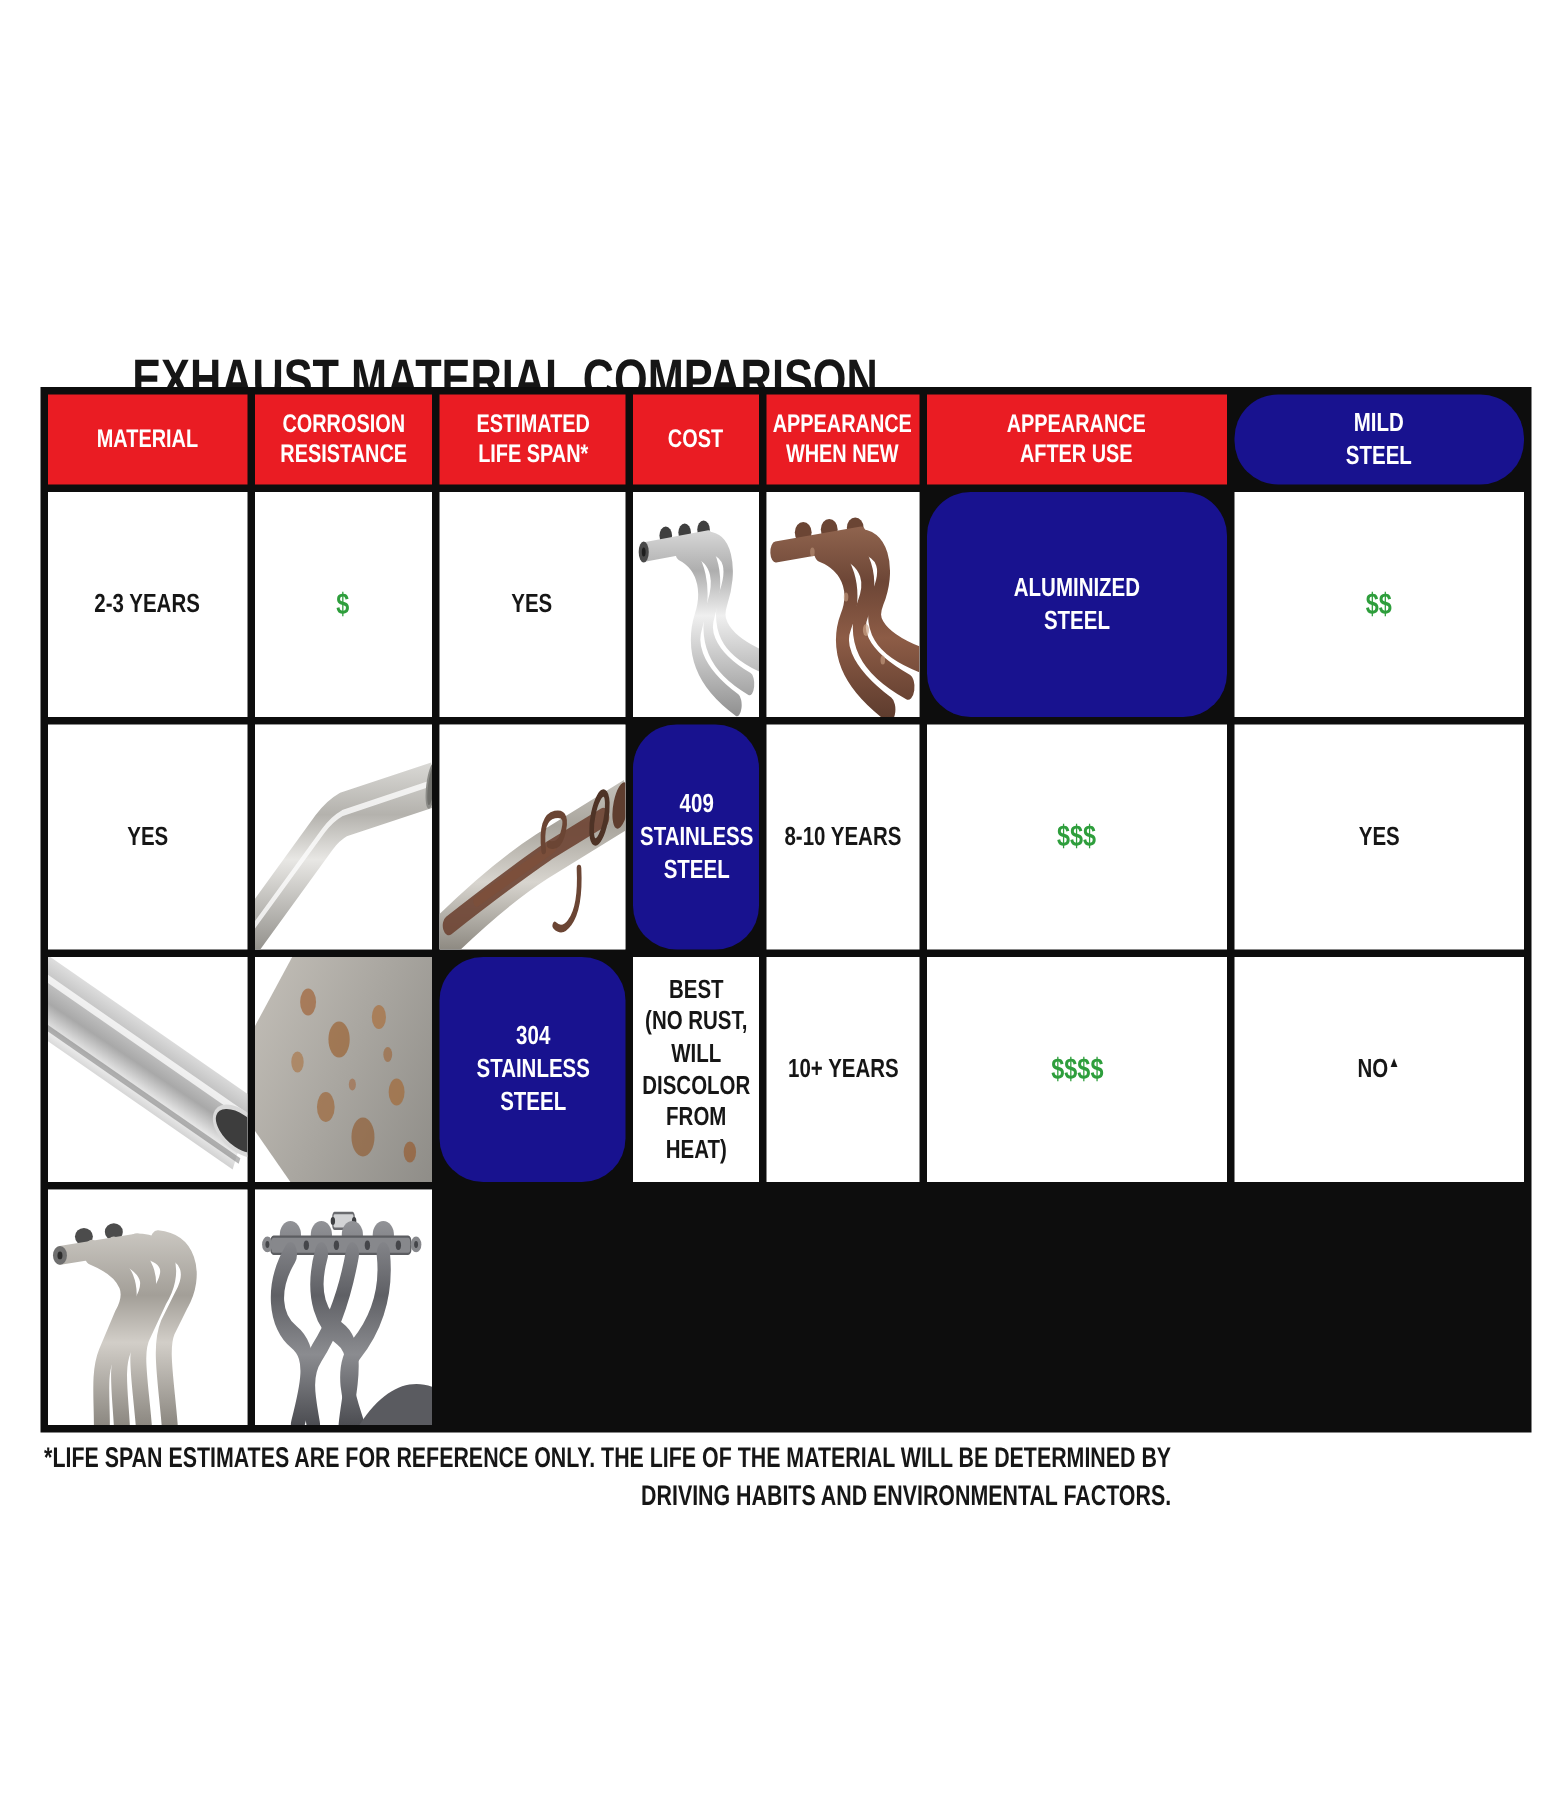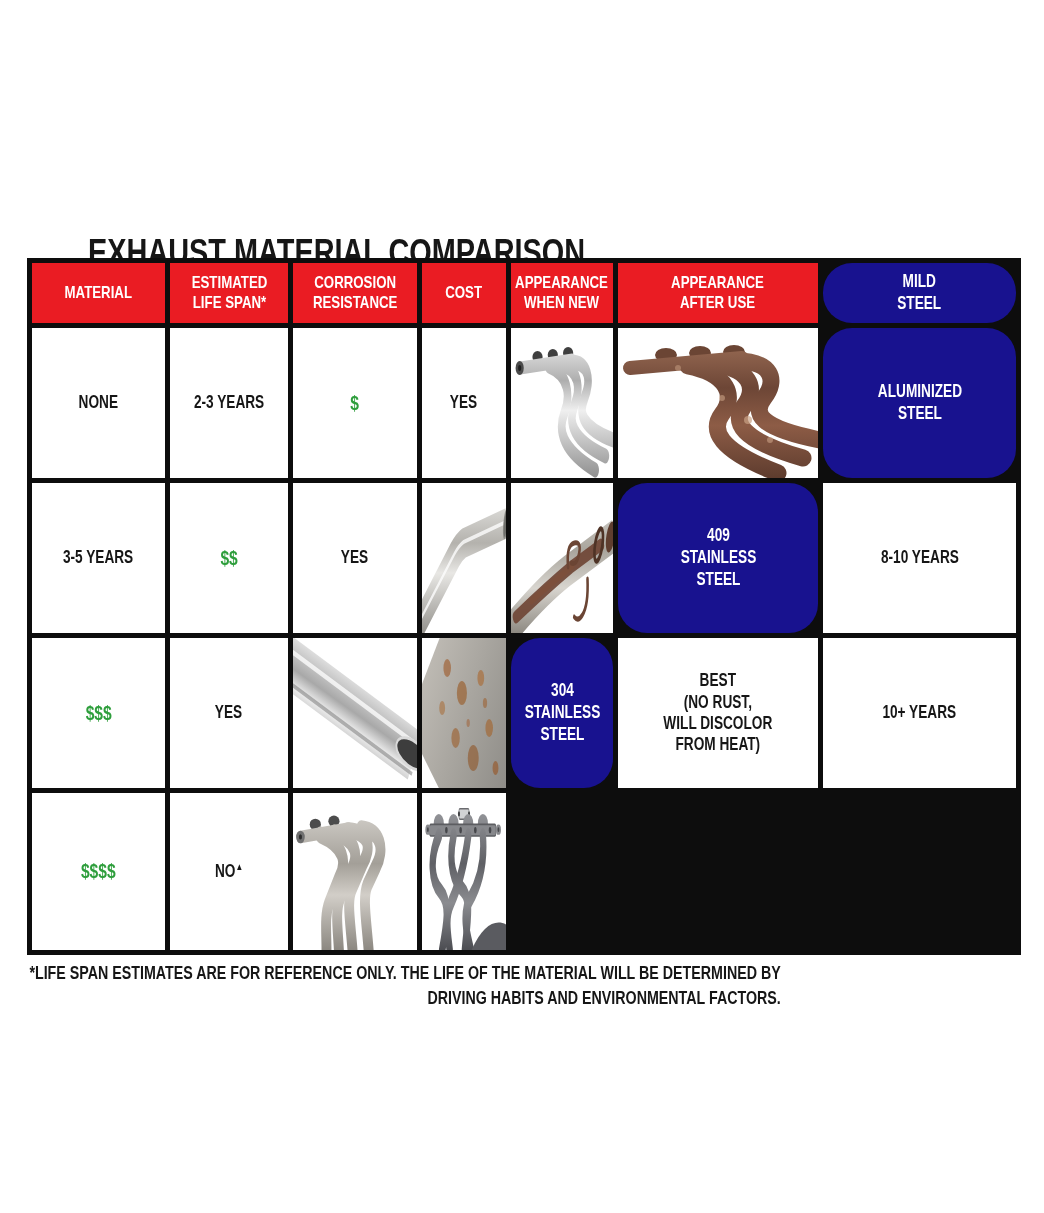--- a/index.html
+++ b/index.html
@@ -53,45 +53,42 @@
 <div class="page">
 
   <h1 class="title"><span class="cond">EXHAUST MATERIAL COMPARISON</span></h1>
 
   <div class="comparison-table">
 
     <div class="cell header-cell">
         <span class="cond">MATERIAL</span>
       </div>
     <div class="cell header-cell">
+        <span class="cond">CORROSION
+RESISTANCE</span>
+      </div>
+    <div class="cell header-cell">
         <span class="cond">ESTIMATED
 LIFE SPAN*</span>
-      </div>
-    <div class="cell header-cell">
-        <span class="cond">CORROSION
-RESISTANCE</span>
       </div>
     <div class="cell header-cell">
         <span class="cond">COST</span>
       </div>
     <div class="cell header-cell">
         <span class="cond">APPEARANCE
 WHEN NEW</span>
       </div>
     <div class="cell header-cell">
         <span class="cond">APPEARANCE
 AFTER USE</span>
       </div>
 
     <div class="cell material-cell">
         <span class="cond">MILD
 STEEL</span>
-      </div>
-    <div class="cell text-cell">
-        <span class="cond">NONE</span>
       </div>
     <div class="cell text-cell">
         <span class="cond">2-3 YEARS</span>
       </div>
     <div class="cell text-cell cost-cell">
         <span class="cond">$</span>
       </div>
     <div class="cell text-cell">
         <span class="cond"><span>YES</span><span class="magnet-sup"></span></span>
       </div>
@@ -138,23 +135,20 @@
         <circle cx="130" cy="92" r="4" fill="#caa286" opacity="0.7"></circle>
         <circle cx="152" cy="112" r="3" fill="#caa286" opacity="0.6"></circle>
         <circle cx="104" cy="70" r="3" fill="#caa286" opacity="0.6"></circle>
         <circle cx="60" cy="40" r="3" fill="#caa286" opacity="0.5"></circle>
       </svg>
     </div>
 
     <div class="cell material-cell">
         <span class="cond">ALUMINIZED
 STEEL</span>
-      </div>
-    <div class="cell text-cell">
-        <span class="cond">3-5 YEARS</span>
       </div>
     <div class="cell text-cell cost-cell">
         <span class="cond">$$</span>
       </div>
     <div class="cell text-cell">
         <span class="cond"><span>YES</span><span class="magnet-sup"></span></span>
       </div>
     <div class="cell image-cell">
       <svg viewBox="0 0 200 150" preserveAspectRatio="none">
         <defs>

